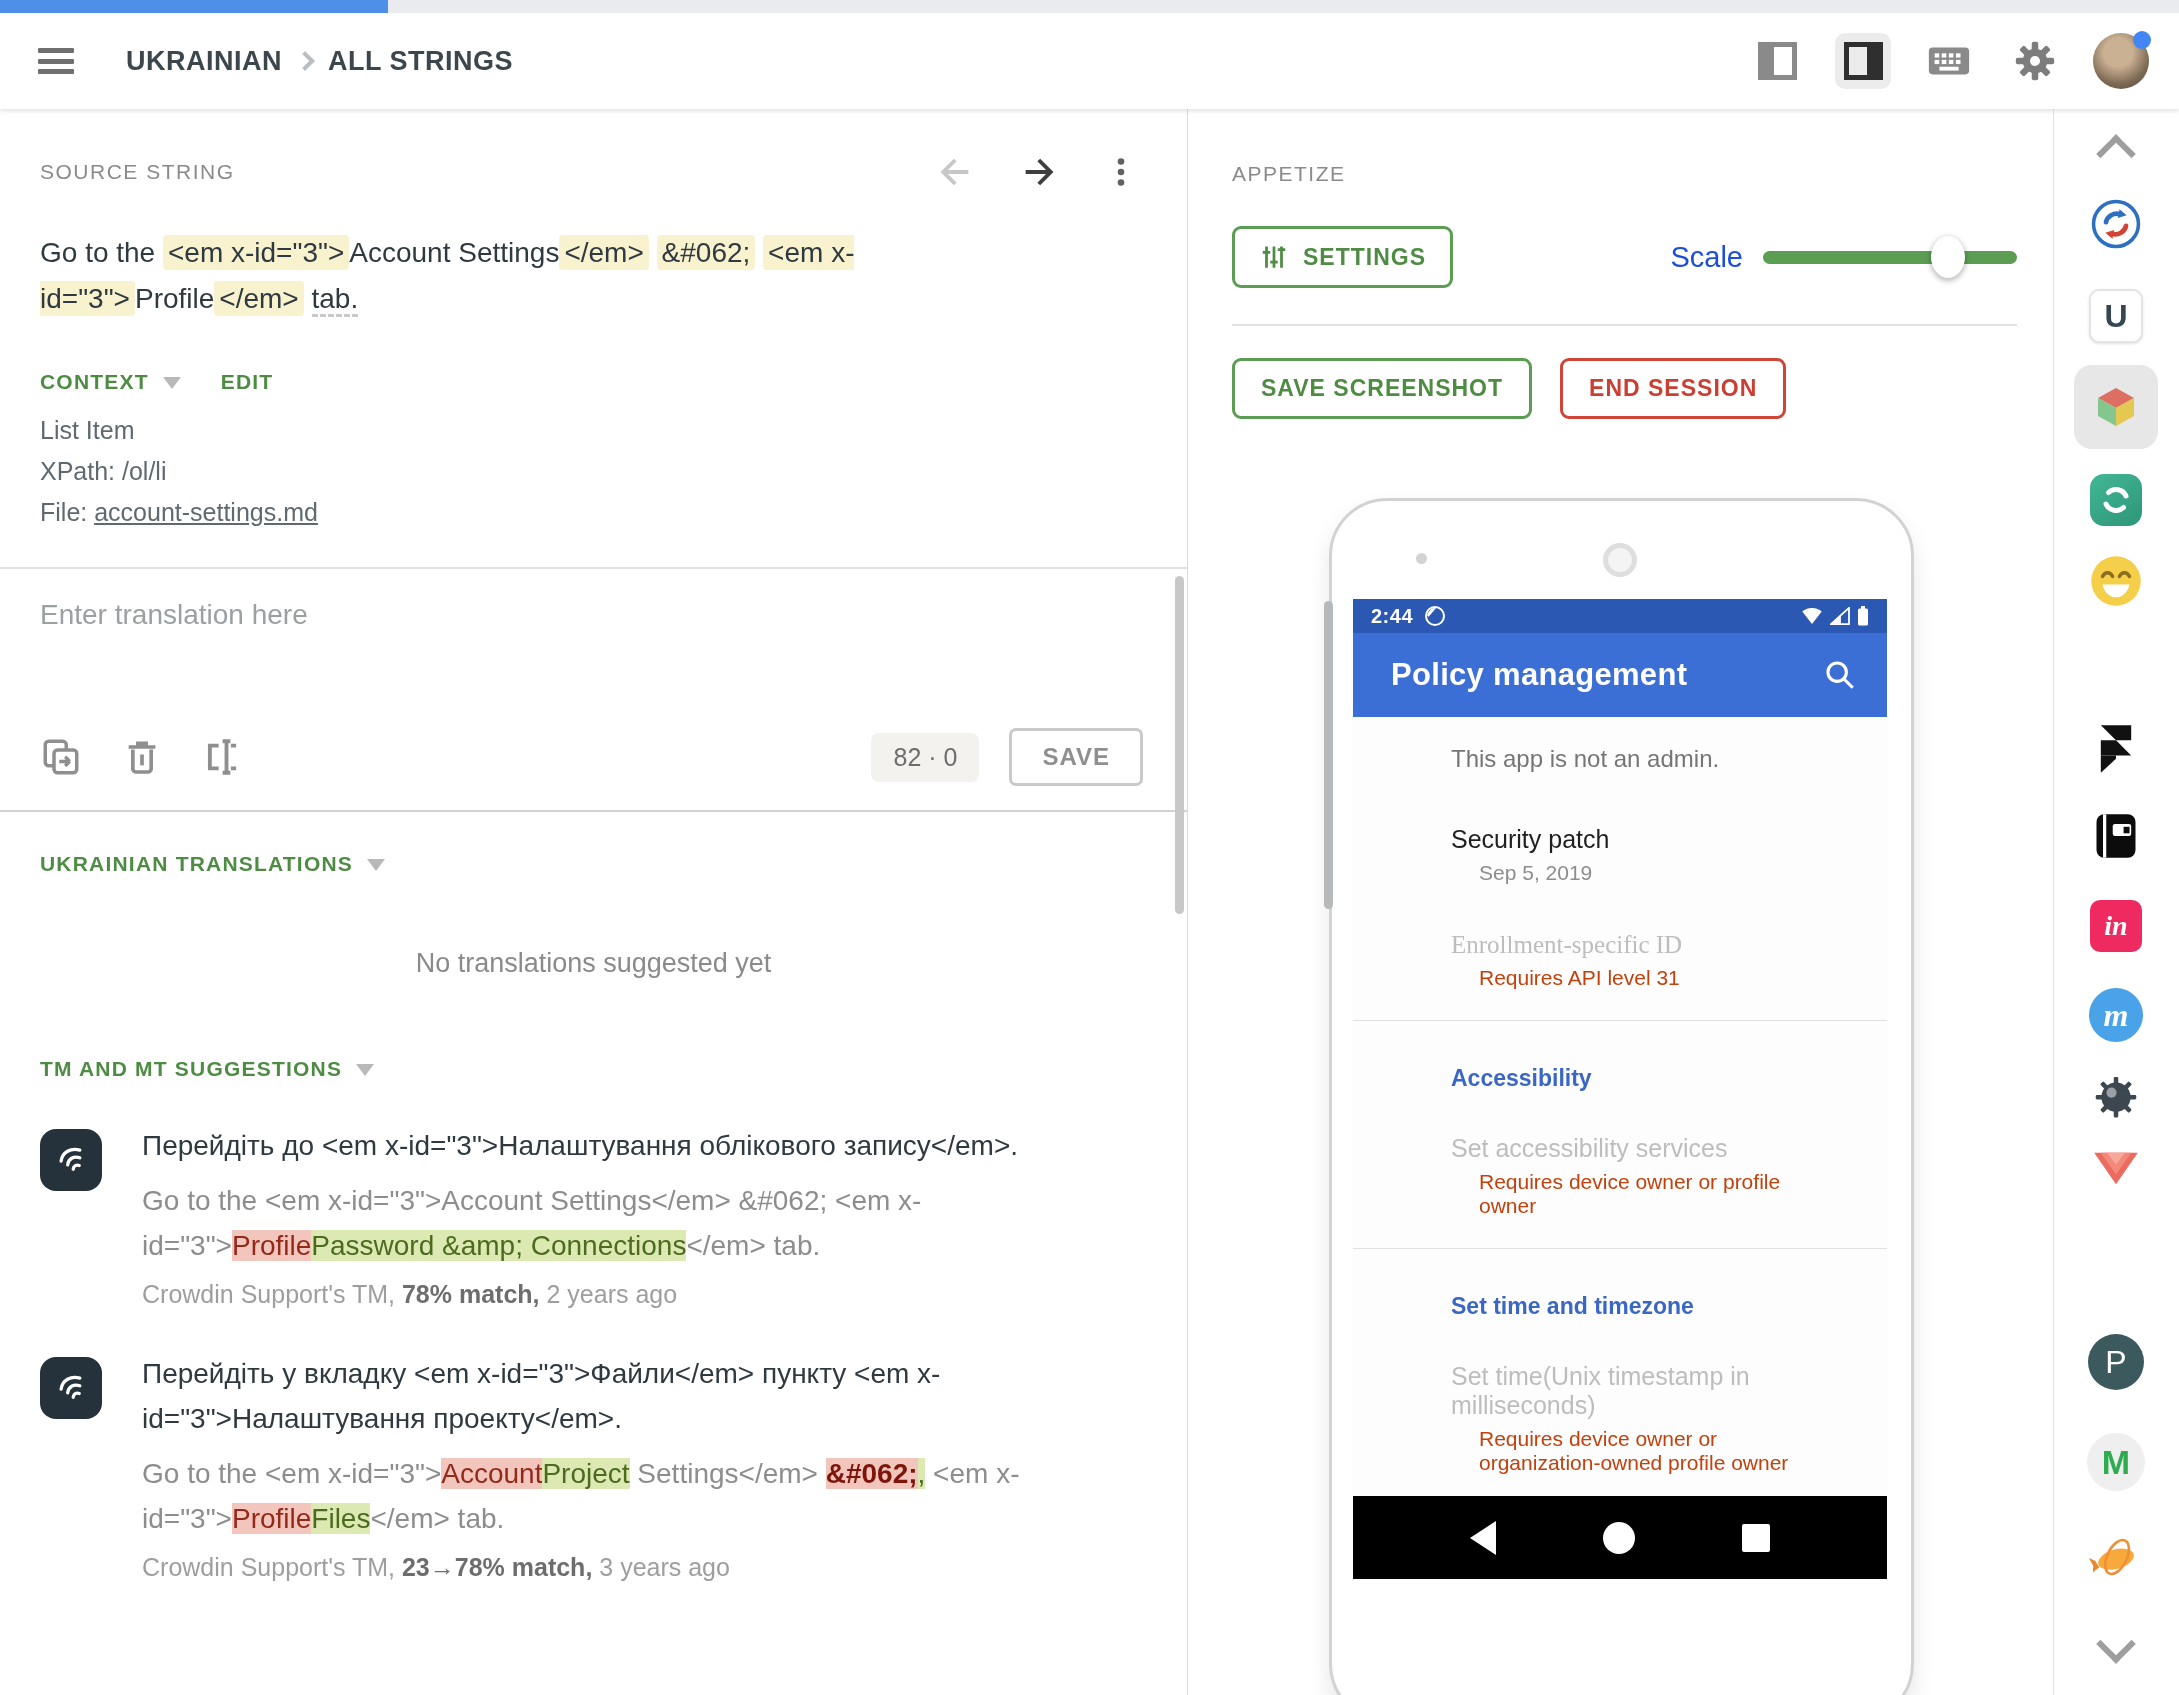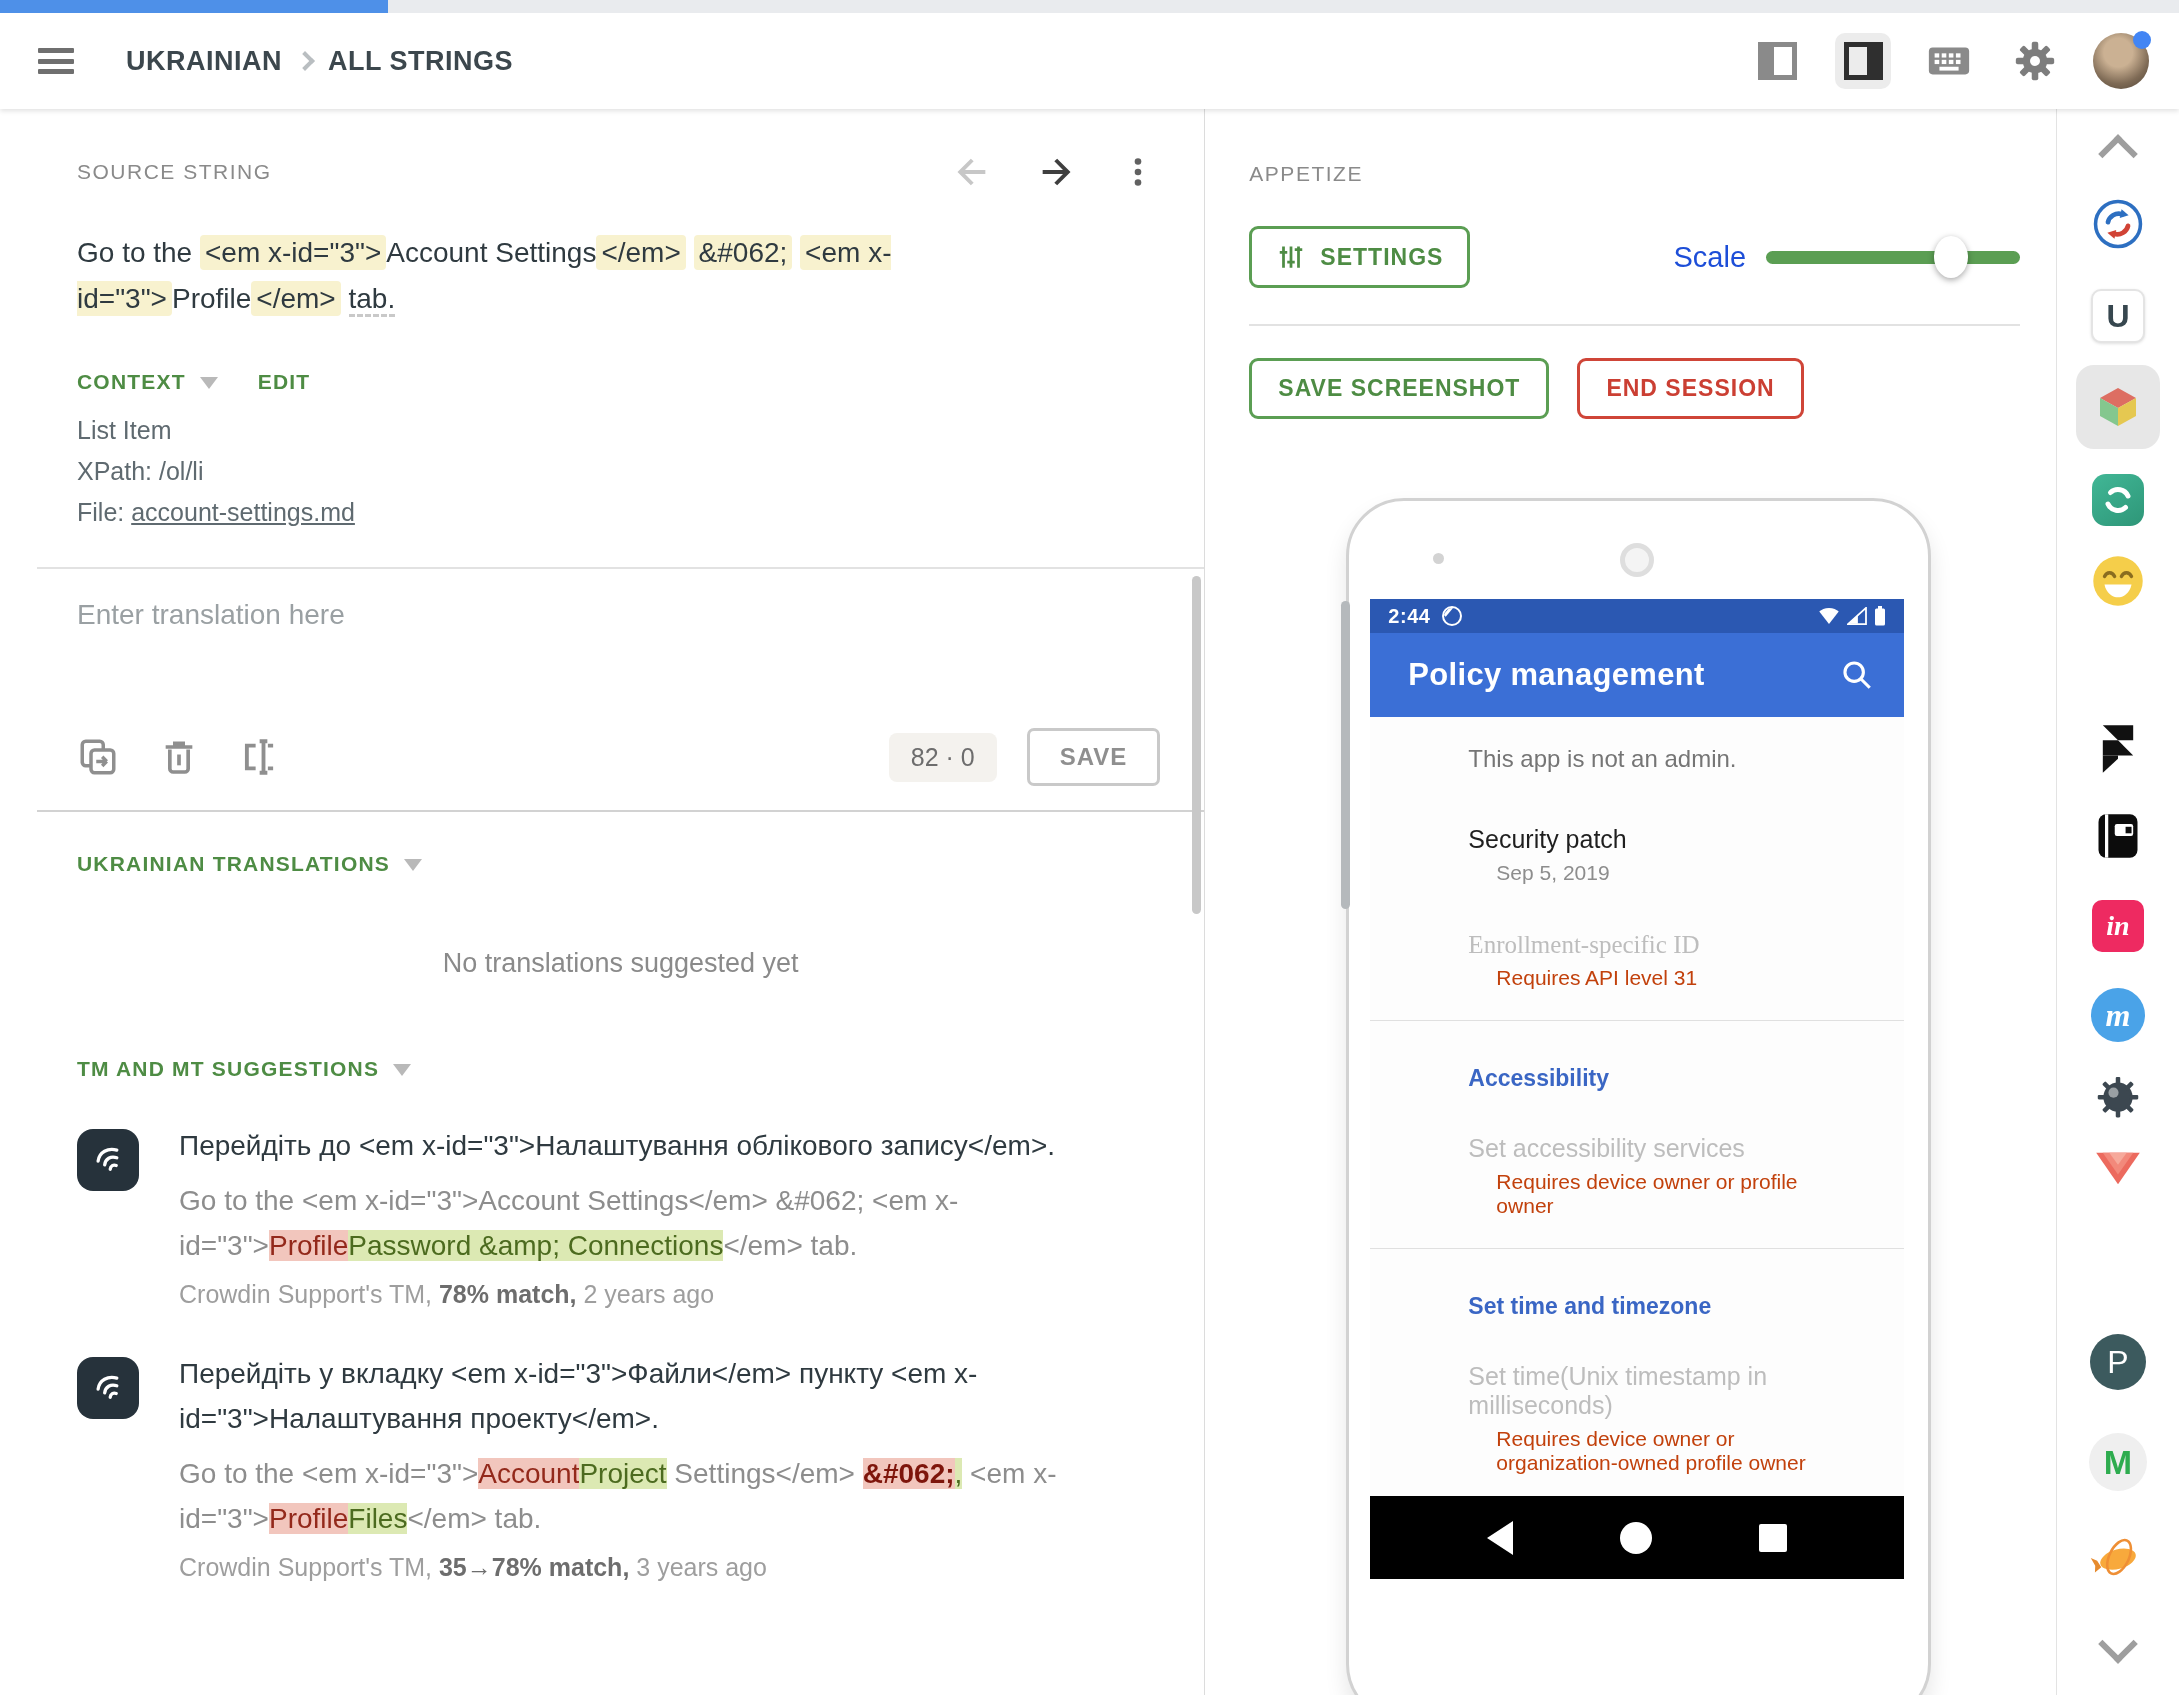--- a/index.html
+++ b/index.html
@@ -21,21 +21,21 @@
   .hdr-icon.active { background:#ececec; }
   .layout-ic { display:flex; align-items:stretch; height:38px; }
   .layout-ic .bar { width:11px; background:#8a8a8a; }
   .layout-ic .box { width:28px; border:5px solid #8a8a8a; }
   .layout-ic.dark .bar { background:#2f2f2f; }
   .layout-ic.dark .box { border-color:#2f2f2f; }
   .avatar { width:56px; height:56px; border-radius:50%; background:radial-gradient(circle at 45% 35%, #cbb193 0 30%, #7e6a55 65%, #4c4034 100%); position:relative; }
   .avatar .dot { position:absolute; right:-2px; top:-2px; width:18px; height:18px; border-radius:50%; background:#4285f4; }
 
   
-  .main { position:absolute; top:108px; left:0; width:2179px; height:1587px; display:flex;padding-left:37px; }
+  .main { position:absolute; top:108px; left:0; width:2179px; height:1587px; display:flex; }
   .left-panel { width:1188px; border-right:1px solid #dcdcdc; position:relative; background:#fff; overflow:hidden; }
   .right-panel { width:865px; position:relative; background:#fff; }
   .side-toolbar { width:125px; border-left:1px solid #e3e3e3; position:relative; background:#fff; }
 
   
   .panel-head { display:flex; align-items:center; padding:44px 48px 0 40px; }
   .section-label { font-size:21px; color:#8a8a8a; letter-spacing:1.5px; }
   .head-icons { margin-left:auto; display:flex; align-items:center; gap:44px; }
   .source-text { margin:38px 40px 0 40px; max-width:1005px; font-size:28px; line-height:46px; color:#2f3a40; }
   .sg-tag { background:#f8f2cf; border-radius:4px; padding:2px 5px; }
@@ -289,21 +289,21 @@
             <g stroke="#fff" fill="none" stroke-width="3" stroke-linecap="round">
               <path d="M28 11c-8-2.5-16 2-17 10"></path>
               <path d="M28 18c-5.5-1.8-10.5.8-11 6.5"></path>
               <path d="M27.5 25c-2.6-1-5.2.3-5.5 3.4"></path>
             </g>
           </svg>
       </div>
       <div class="sug-body">
         <div class="sug-target">Перейдіть у вкладку &lt;em x-id="3"&gt;Файли&lt;/em&gt; пункту &lt;em x-id="3"&gt;Налаштування проекту&lt;/em&gt;.</div>
         <div class="sug-diff"><span>Go to the &lt;em x-id="3"&gt;</span><span class="sg-del">Account</span><span class="sg-ins">Project</span><span> Settings&lt;/em&gt; </span><span class="sg-delb">&amp;#062;</span><span class="sg-ins">,</span><span> &lt;em x-id="3"&gt;</span><span class="sg-del">Profile</span><span class="sg-ins">Files</span><span>&lt;/em&gt; tab.</span></div>
-        <div class="sug-meta"><span>Crowdin Support's TM, </span><span class="sg-bold">35→78% match,</span><span> 3 years ago</span></div>
+        <div class="sug-meta"><span>Crowdin Support's TM, </span><span class="sg-bold">23→78% match,</span><span> 3 years ago</span></div>
       </div>
     </div>
 
     <div class="lp-scrollbar"></div>
   </div>
 
   <div class="right-panel">
     <div class="rp-inner">
       <span class="section-label">APPETIZE</span>
       <div class="settings-row">

